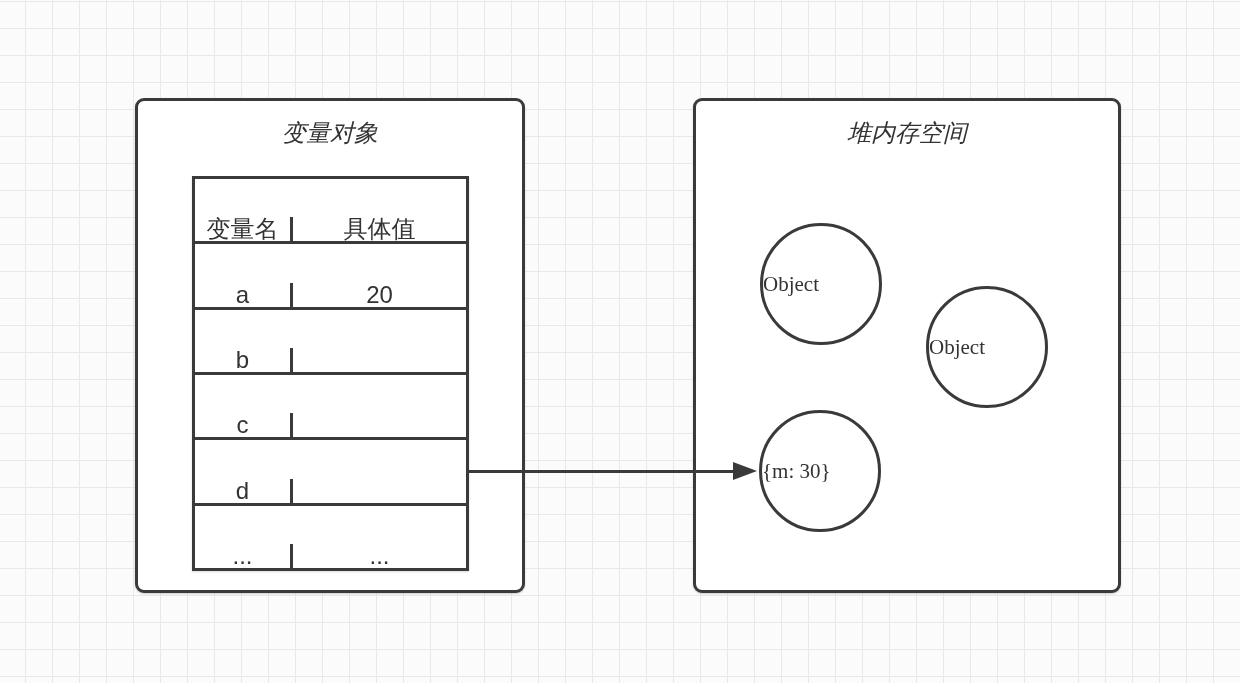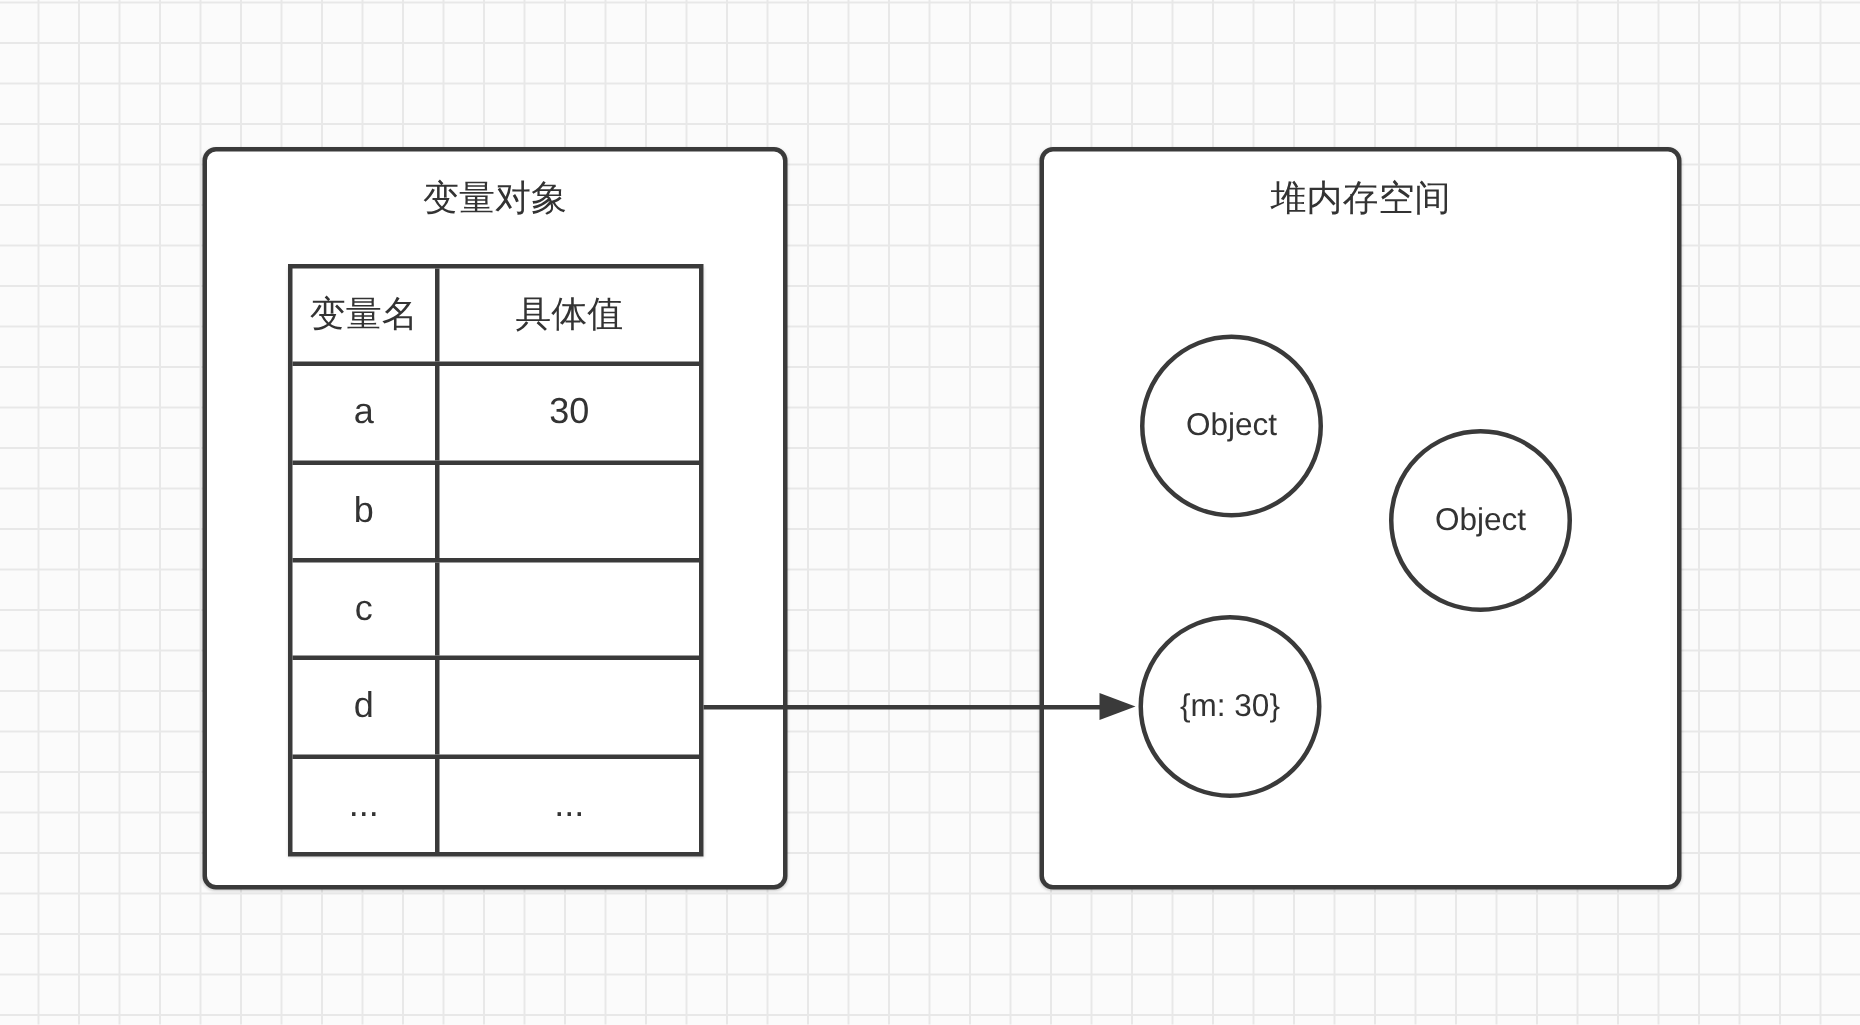--- a/index.html
+++ b/index.html
@@ -28,37 +28,39 @@
   .right-box { left: 693px; top: 98px;  width: 428px; height: 495px; }
 
   .box-title {
     position: absolute;
     top: 18px; left: 0; right: 0;
     text-align: center;
     font-size: 24px;
     line-height: 28px;
     color: #333333;
     white-space: nowrap;
+    font-style: italic;
   }
 
   .var-table {
     position: absolute;
     left: 54px; top: 75px;
     width: 277px; height: 395px;
     border: 3px solid #3a3a3a;
     background: #ffffff;
     display: flex;
     flex-direction: column;
     box-shadow: 0 1px 2px rgba(0,0,0,0.15);
   }
   .var-row {
     flex: 1;
     display: flex;
     border-bottom: 3px solid #3a3a3a;
     min-height: 0;
+    align-items: flex-end;
   }
   .var-row:last-child { border-bottom: none; }
   .cell {
     display: flex;
     align-items: center;
     justify-content: center;
     font-size: 24px;
     line-height: 1;
     white-space: nowrap;
     overflow: hidden;
@@ -67,23 +69,23 @@
   .cell-value { flex: 1; }
 
   .heap-circle {
     position: absolute;
     width: 122px; height: 122px;
     border: 3px solid #3a3a3a;
     border-radius: 50%;
     background: #ffffff;
     display: flex;
     align-items: center;
-    justify-content: center;
     font-size: 21px;
     white-space: nowrap;
+    font-family: Liberation Serif, serif;
   }
   .circle-0 { left: 64px;  top: 122px; }
   .circle-1 { left: 230px; top: 185px; }
   .circle-2 { left: 63px;  top: 309px; }
 
   .arrow-line {
     position: absolute;
     left: 469px; top: 470px;
     width: 266px; height: 3px;
     background: #3a3a3a;
@@ -105,21 +107,21 @@
 <div class="frame left-box">
   <div class="box-title">变量对象</div>
 
   <div class="var-table">
     <div class="var-row">
       <div class="cell cell-name">变量名</div>
       <div class="cell cell-value">具体值</div>
     </div>
     <div class="var-row">
       <div class="cell cell-name">a</div>
-      <div class="cell cell-value">30</div>
+      <div class="cell cell-value">20</div>
     </div>
     <div class="var-row">
       <div class="cell cell-name">b</div>
     </div>
     <div class="var-row">
       <div class="cell cell-name">c</div>
     </div>
     <div class="var-row">
       <div class="cell cell-name">d</div>
     </div>

